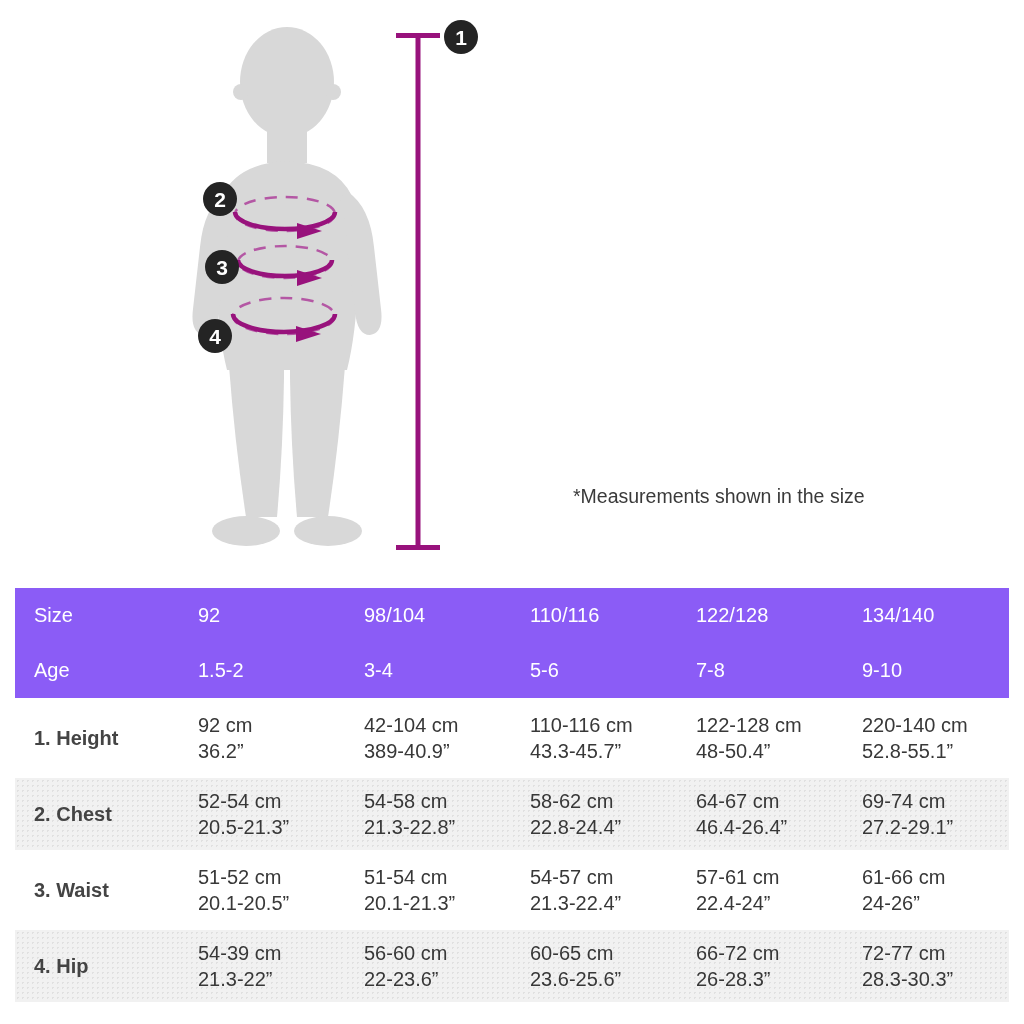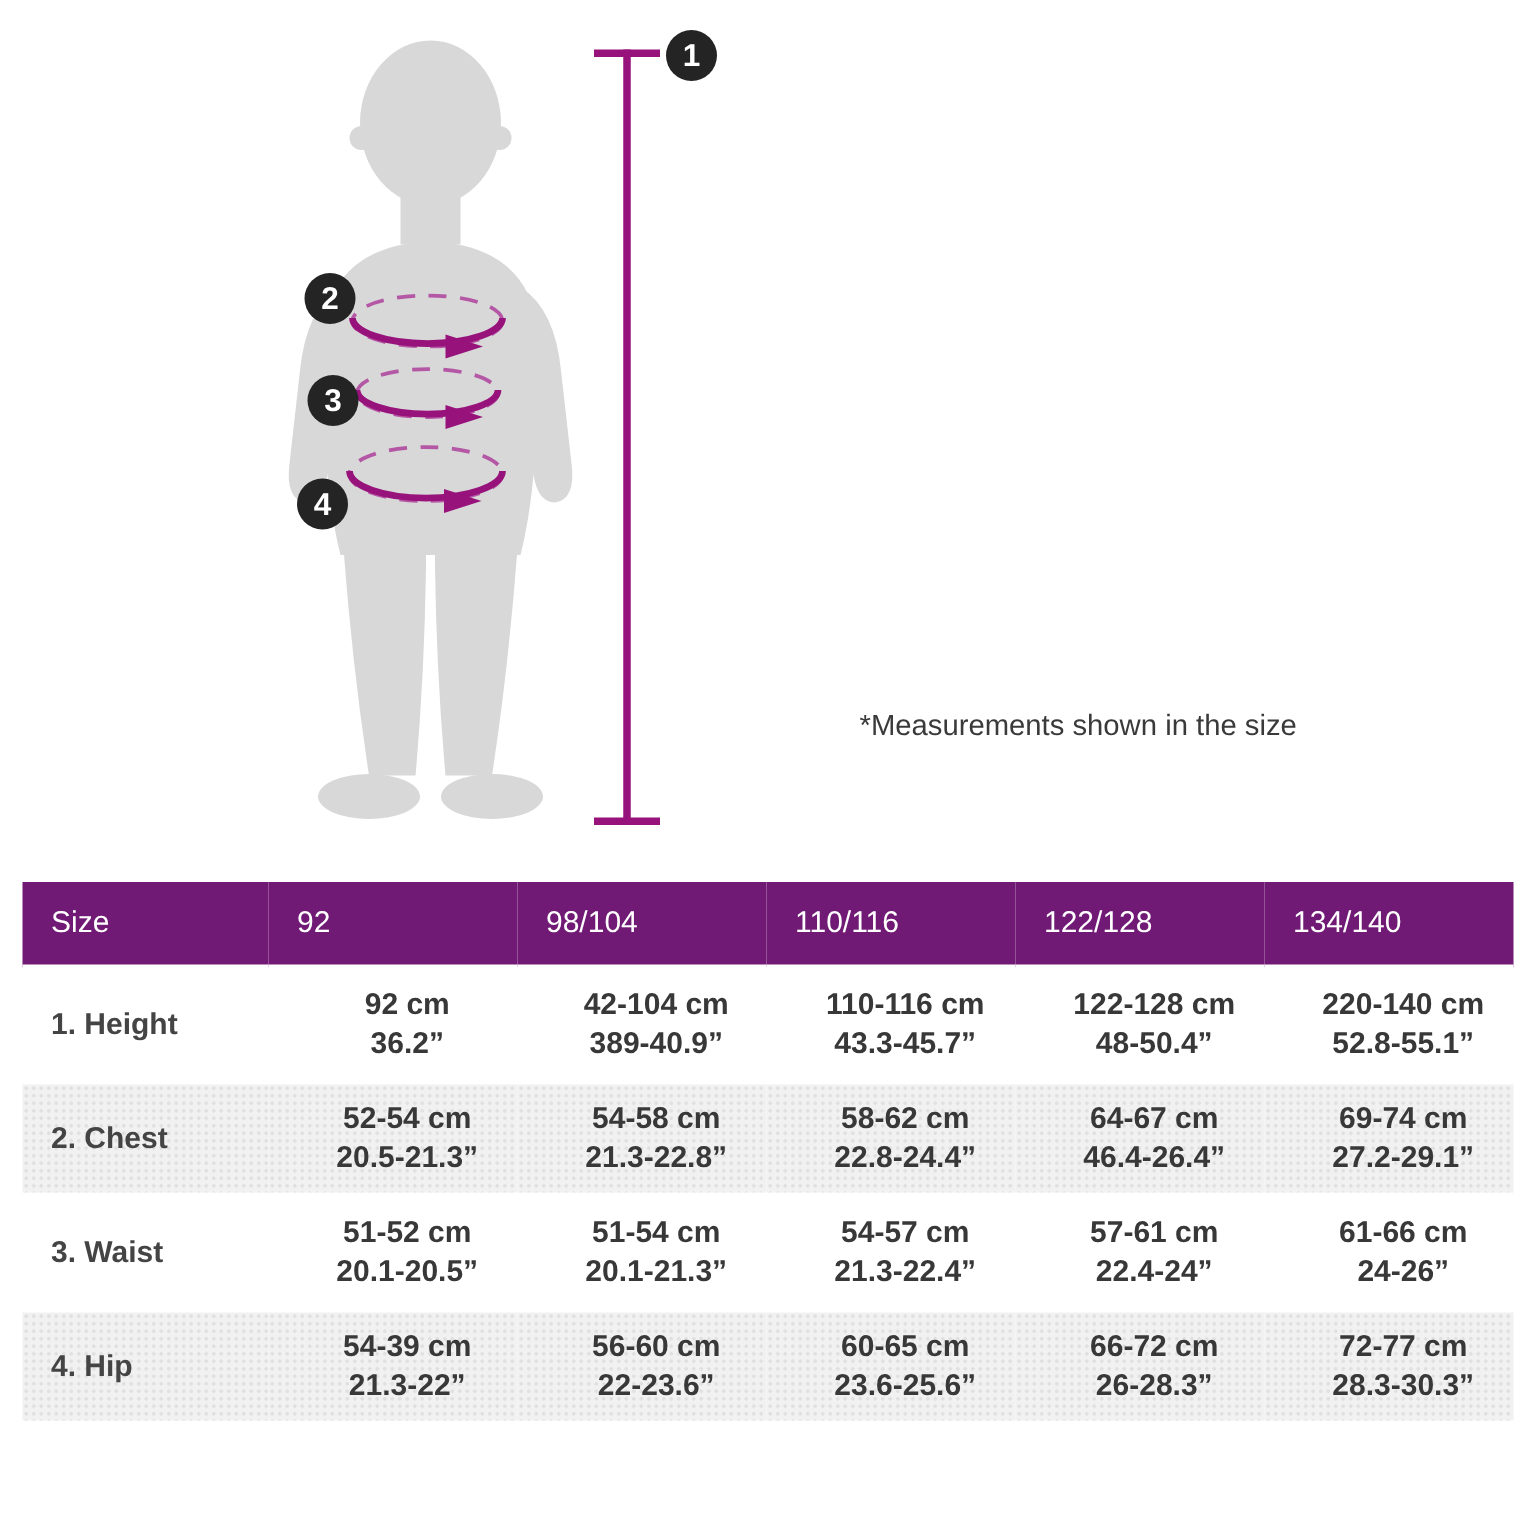--- a/index.html
+++ b/index.html
@@ -13,45 +13,45 @@
     position:absolute;width:34px;height:34px;border-radius:50%;
     background:#242424;color:#ffffff;font-weight:bold;font-size:21px;
     display:flex;align-items:center;justify-content:center;line-height:1;
   }
   .m1{left:444px;top:20px;}
   .m2{left:203px;top:182px;}
   .m3{left:205px;top:250px;}
   .m4{left:198px;top:319px;}
   
   .note{
-    position:absolute;left:573px;top:470px;width:380px;
+    position:absolute;left:573px;top:482px;width:380px;
     font-size:19.5px;line-height:29px;color:#3a3a3a;
   }
   
   table.size-table{
     position:absolute;left:15px;top:588px;width:994px;
     border-collapse:collapse;table-layout:fixed;
     font-size:20px;color:#3c3c3c;
   }
   .size-table thead th{
-    background:#701a75;color:#ffffff;font-weight:normal;
+    background:#8b5cf6;color:#ffffff;font-weight:normal;
     text-align:left;padding:0 0 0 19px;height:55px;vertical-align:middle;
   }
   .size-table thead th.size-val{font-weight:normal;}
   .size-table tbody td{
     height:72px;padding:0 0 0 19px;vertical-align:middle;
     border-top:4px solid #ffffff;background:#ffffff;
   }
   .size-table tbody tr.alt td{
     background-color:#f1f1f1;
     background-image:radial-gradient(#e0e0e0 1px, rgba(0,0,0,0) 1px);
     background-size:5px 5px;
   }
   .size-table .row-label{font-weight:bold;color:#444444;}
-  .size-table .val div{font-weight:bold;line-height:26px;color:#383838;text-align:center;}
+  .size-table .val div{font-weight:normal;line-height:26px;color:#383838;}
 </style>
 </head>
 <body>
 
 <div class="page">
 
   <svg class="figure-svg" width="560" height="570" viewBox="0 0 560 570">
     <g fill="#D8D8D8">
       <ellipse cx="287" cy="82" rx="47" ry="55"></ellipse>
       <circle cx="241" cy="92" r="8"></circle>
@@ -111,20 +111,28 @@
     </colgroup>
     <thead>
       <tr>
         <th>Size</th>
         <th class="size-val">92</th>
         <th class="size-val">98/104</th>
         <th class="size-val">110/116</th>
         <th class="size-val">122/128</th>
         <th class="size-val">134/140</th>
       </tr>
+      <tr>
+        <th>Age</th>
+        <th>1.5-2</th>
+        <th>3-4</th>
+        <th>5-6</th>
+        <th>7-8</th>
+        <th>9-10</th>
+      </tr>
     </thead>
     <tbody>
       <tr>
         <td class="row-label">1. Height</td>
         <td class="val">
           <div>92 cm</div>
           <div>36.2”</div>
         </td>
         <td class="val">
           <div>42-104 cm</div>

